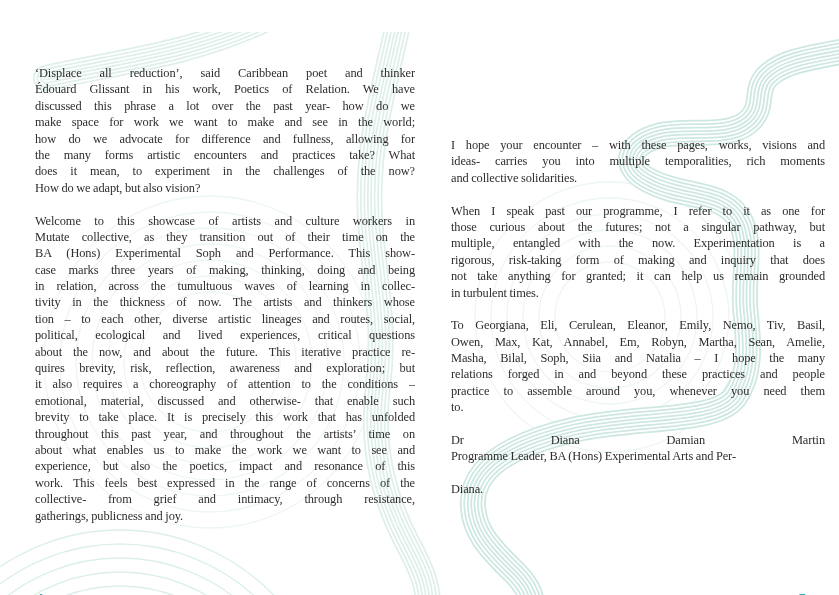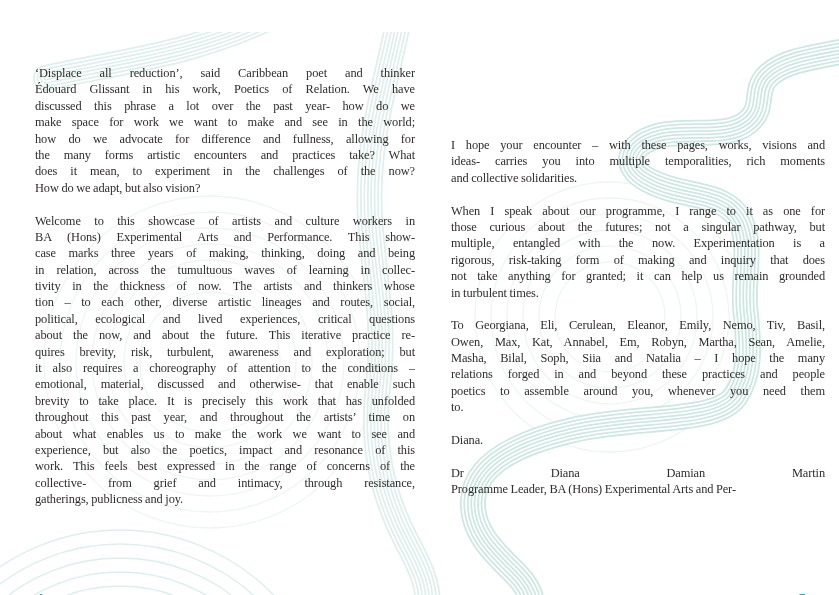--- a/index.html
+++ b/index.html
@@ -111,66 +111,67 @@
         <div class="line">Édouard Glissant in his work, Poetics of Relation. We have</div>
         <div class="line">discussed this phrase a lot over the past year- how do we</div>
         <div class="line">make space for work we want to make and see in the world;</div>
         <div class="line">how do we advocate for difference and fullness, allowing for</div>
         <div class="line">the many forms artistic encounters and practices take? What</div>
         <div class="line">does it mean, to experiment in the challenges of the now?</div>
         <div class="line">How do we adapt, but also vision?</div>
       </div>
       <div class="para">
         <div class="line">Welcome to this showcase of artists and culture workers in</div>
-        <div class="line">BA (Hons) Experimental Arts and Performance. This show-</div>
+        <div class="line">Mutate collective, as they transition out of their time on the</div>
+        <div class="line">BA (Hons) Experimental Soph and Performance. This show-</div>
         <div class="line">case marks three years of making, thinking, doing and being</div>
         <div class="line">in relation, across the tumultuous waves of learning in collec-</div>
         <div class="line">tivity in the thickness of now. The artists and thinkers whose</div>
         <div class="line">tion – to each other, diverse artistic lineages and routes, social,</div>
         <div class="line">political, ecological and lived experiences, critical questions</div>
         <div class="line">about the now, and about the future. This iterative practice re-</div>
-        <div class="line">quires brevity, risk, turbulent, awareness and exploration; but</div>
+        <div class="line">quires brevity, risk, reflection, awareness and exploration; but</div>
         <div class="line">it also requires a choreography of attention to the conditions –</div>
         <div class="line">emotional, material, discussed and otherwise- that enable such</div>
         <div class="line">brevity to take place. It is precisely this work that has unfolded</div>
         <div class="line">throughout this past year, and throughout the artists’ time on</div>
         <div class="line">about what enables us to make the work we want to see and</div>
         <div class="line">experience, but also the poetics, impact and resonance of this</div>
         <div class="line">work. This feels best expressed in the range of concerns of the</div>
         <div class="line">collective- from grief and intimacy, through resistance,</div>
         <div class="line">gatherings, publicness and joy.</div>
       </div>
     </div>
   <div class="textcol right-col">
       <div class="para">
         <div class="line">I hope your encounter – with these pages, works, visions and</div>
         <div class="line">ideas- carries you into multiple temporalities, rich moments</div>
         <div class="line">and collective solidarities.</div>
       </div>
       <div class="para">
-        <div class="line">When I speak about our programme, I range to it as one for</div>
+        <div class="line">When I speak past our programme, I refer to it as one for</div>
         <div class="line">those curious about the futures; not a singular pathway, but</div>
         <div class="line">multiple, entangled with the now. Experimentation is a</div>
         <div class="line">rigorous, risk-taking form of making and inquiry that does</div>
         <div class="line">not take anything for granted; it can help us remain grounded</div>
         <div class="line">in turbulent times.</div>
       </div>
       <div class="para">
         <div class="line">To Georgiana, Eli, Cerulean, Eleanor, Emily, Nemo, Tiv, Basil,</div>
         <div class="line">Owen, Max, Kat, Annabel, Em, Robyn, Martha, Sean, Amelie,</div>
         <div class="line">Masha, Bilal, Soph, Siia and Natalia – I hope the many</div>
         <div class="line">relations forged in and beyond these practices and people</div>
-        <div class="line">poetics to assemble around you, whenever you need them</div>
+        <div class="line">practice to assemble around you, whenever you need them</div>
         <div class="line">to.</div>
-      </div>
-      <div class="para">
-        <div class="line">Diana.</div>
       </div>
       <div class="para">
         <div class="line">Dr Diana Damian Martin</div>
         <div class="line">Programme Leader, BA (Hons) Experimental Arts and Per-</div>
+      </div>
+      <div class="para">
+        <div class="line">Diana.</div>
       </div>
     </div>
 
   <div class="pagenum pn-left">4</div>
   <div class="pagenum pn-right">5</div>
 
 </div>
 
 </body></html>

